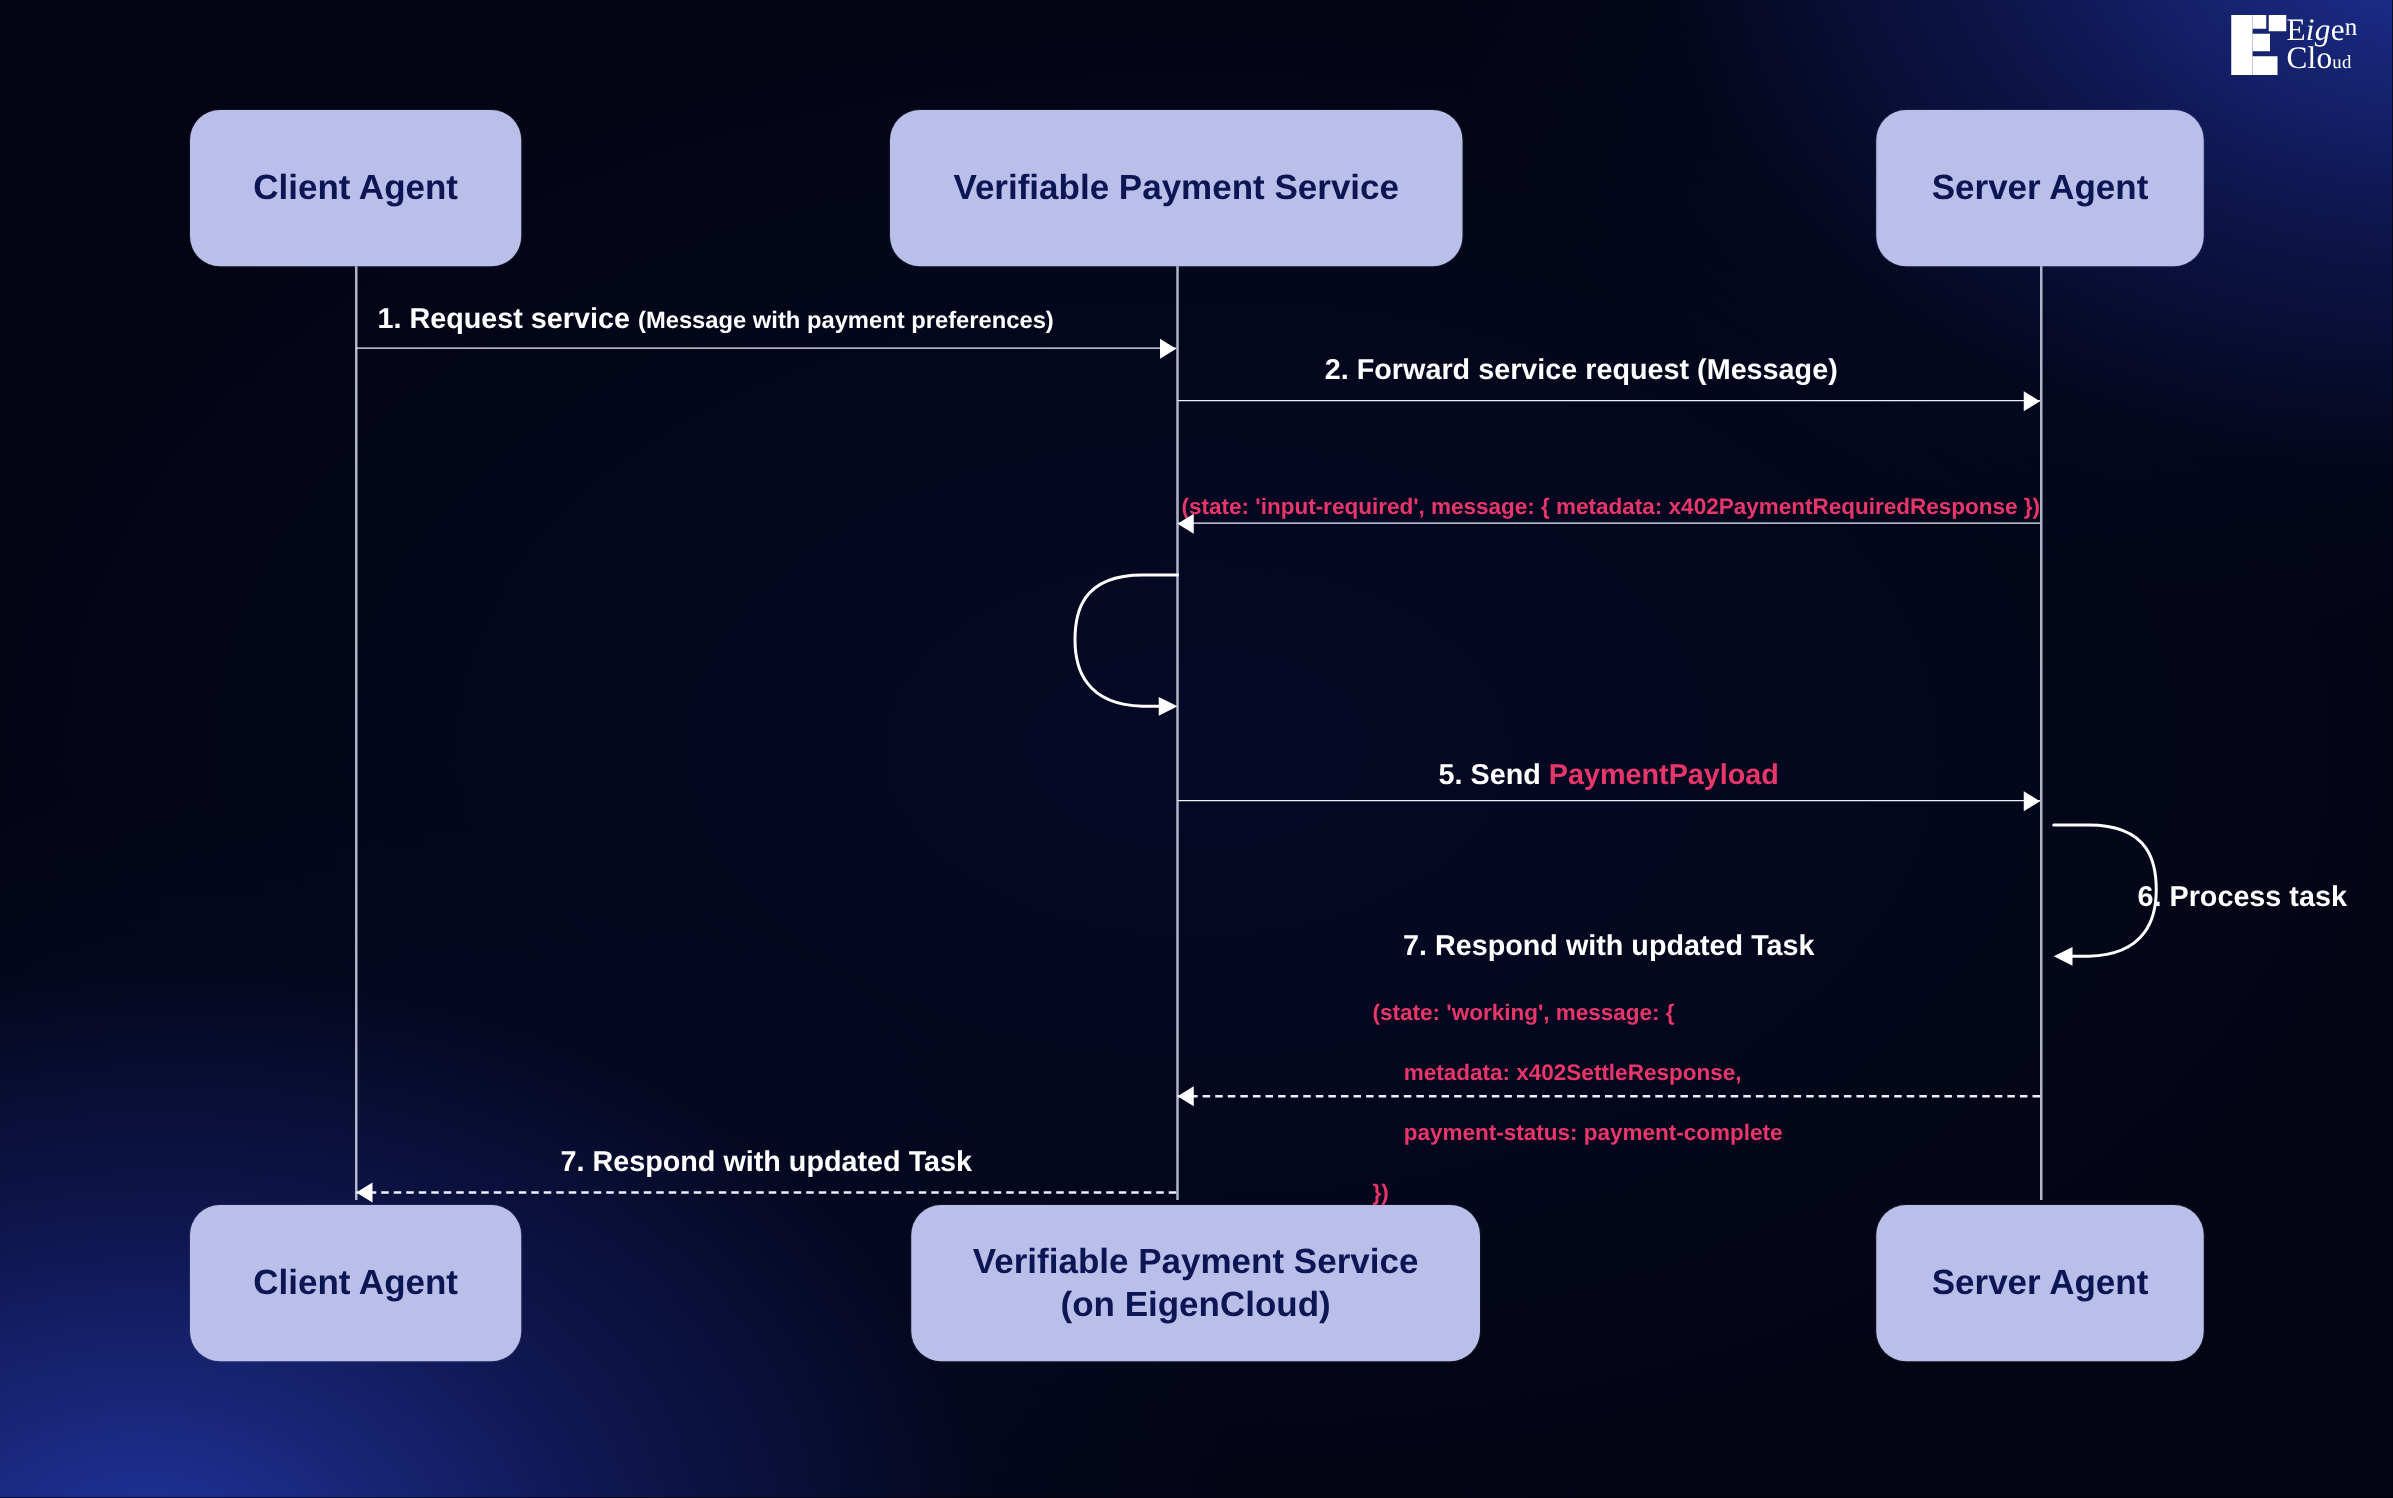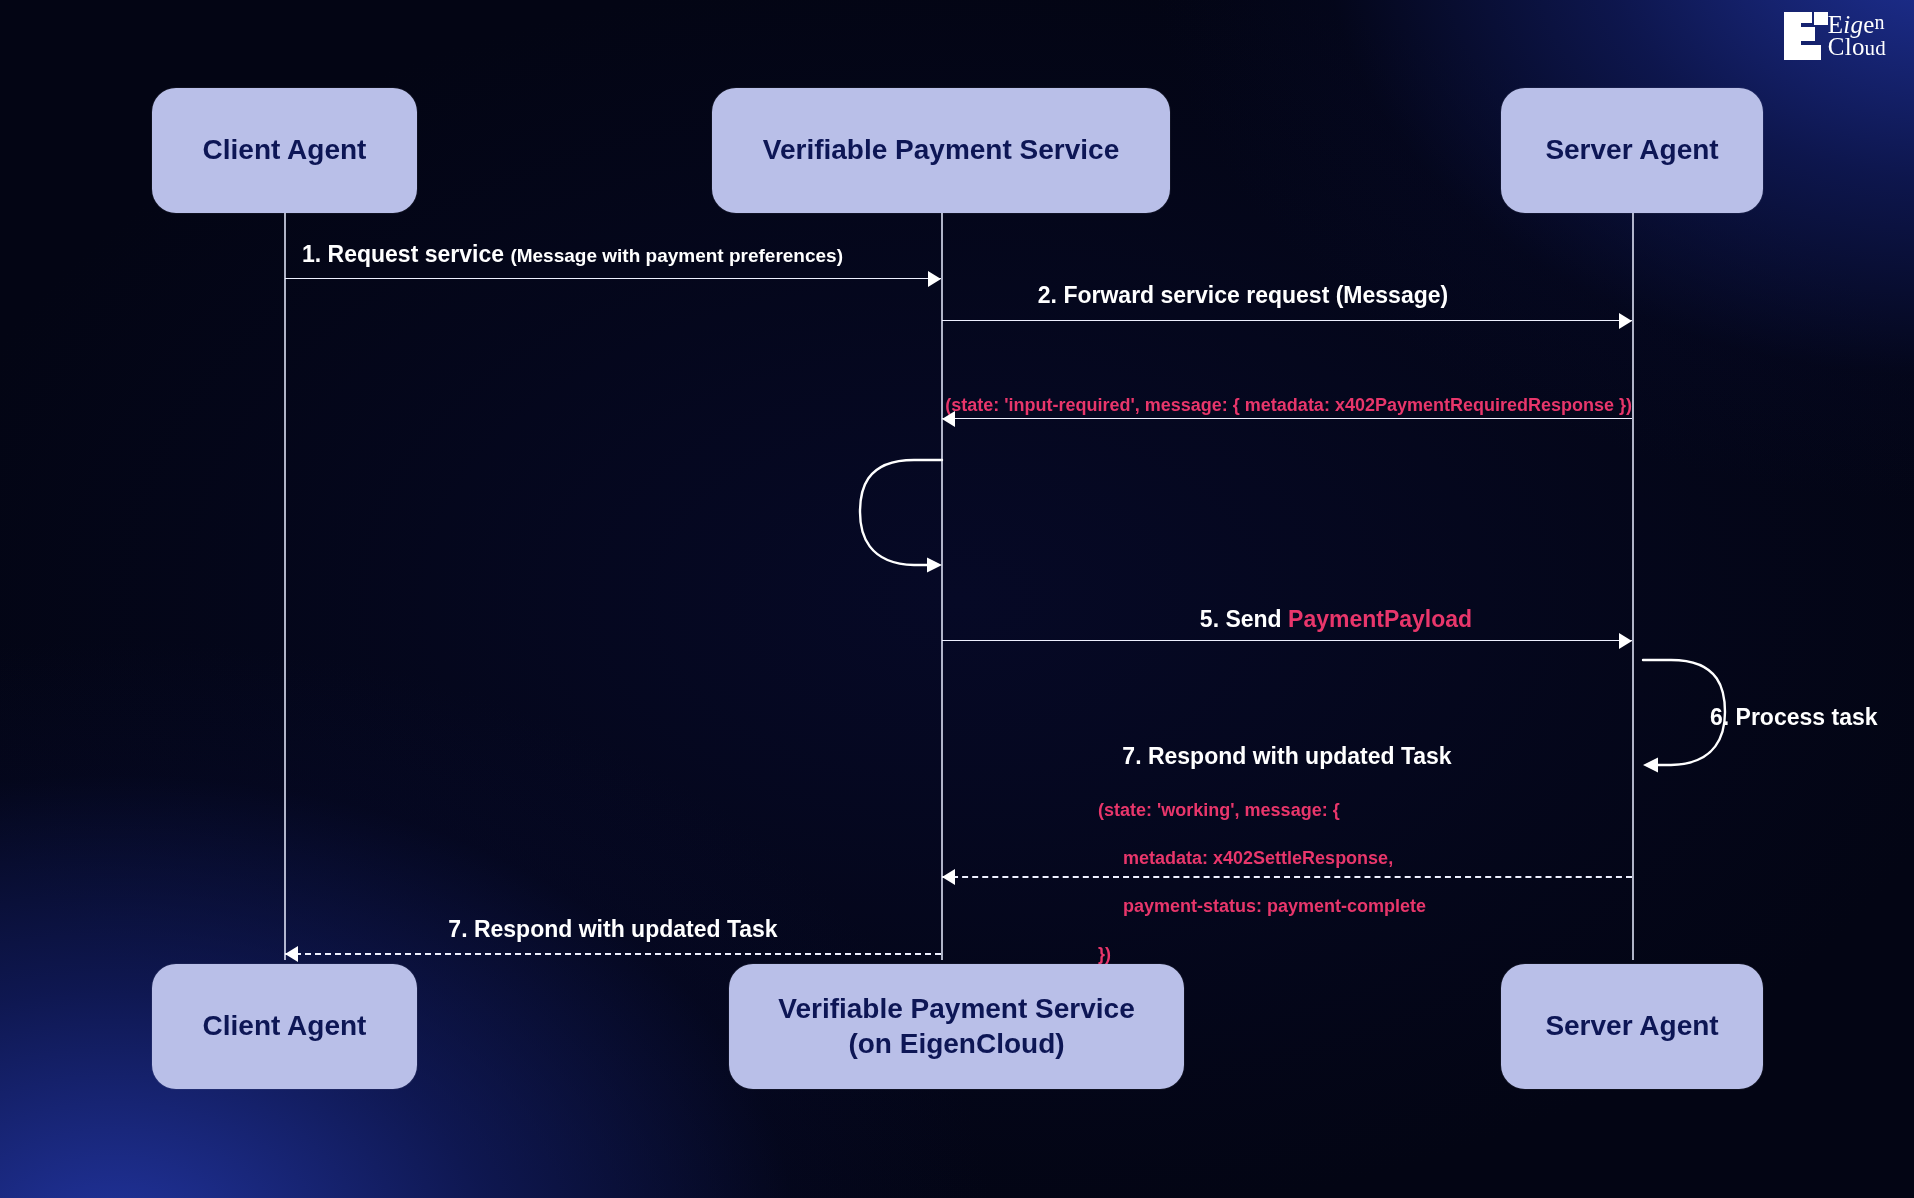--- a/index.html
+++ b/index.html
@@ -109,21 +109,21 @@
   <div id="logo">
     <div class="logo-mark">
       <i style="left:0;   top:0;   width:17px; height:48px;"></i>
       <i style="left:17px; top:0;  width:11px; height:11px;"></i>
       <i style="left:30px; top:0;  width:14px; height:13px;"></i>
       <i style="left:17px; top:15px; width:14px; height:14px;"></i>
       <i style="left:17px; top:33px; width:20px; height:15px;"></i>
     </div>
     <div class="logo-word">
       <span class="l1"><span>E</span><span class="it">ig</span><span>e</span><span style="font-size:20px;vertical-align:top;">n</span></span>
-      <span class="l2"><span>Clo</span><span style="font-size:21px;">ud</span></span>
+      <span class="l2"><span>Clo</span><span style="font-size:15px;">ud</span></span>
     </div>
   </div>
 
   <div class="pbox" style="left:152px; top:88px; width:265px; height:125px; font-size:28px;">
     <span>Client Agent</span>
   </div>
 
   <div class="pbox" style="left:712px; top:88px; width:458px; height:125px; font-size:28px;">
     <span>Verifiable Payment Service</span>
   </div>
@@ -138,42 +138,42 @@
 
   <div class="label" style="left:284px; top:240px; width:577px; font-size:23px;">
     <span>1. Request service</span>
     <span class="sub">(Message with payment preferences)</span>
   </div>
   <div class="msg" style="left:285px; top:278px; width:656px;">
     <div class="line" style="width:656px;"></div>
     <div class="head r" style="left:643px;"></div>
   </div>
 
-  <div class="label" style="left:898px; top:281px; width:690px; font-size:23px;">
+  <div class="label" style="left:920px; top:281px; width:690px; font-size:23px;">
     <span>2. Forward service request (Message)</span>
   </div>
   <div class="msg" style="left:942px; top:320px; width:690px;">
     <div class="line" style="width:690px;"></div>
     <div class="head r" style="left:677px;"></div>
   </div>
 
   <div class="redblock" style="left:942px; top:394px; width:690px; text-align:right; white-space:nowrap;">(state: 'input-required', message: { metadata: x402PaymentRequiredResponse })</div>
   <div class="msg" style="left:942px; top:418px; width:690px;">
     <div class="line" style="width:690px;"></div>
     <div class="head l" style="left:0;"></div>
   </div>
 
   <div class="loop" style="left:856px; top:452px;">
     <svg width="96" height="122" viewBox="0 0 96 122">
       <path d="M 86 8 L 58 8 C 8 8 4 40 4 60 C 4 82 12 112 58 113 L 78 113" fill="none" stroke="#ffffff" stroke-width="2.4" stroke-linecap="round"></path>
       <polygon points="86,113 71,105.5 71,120.5" fill="#ffffff"></polygon>
     </svg>
   </div>
 
-  <div class="label" style="left:991px; top:605px; width:690px; font-size:23px;">
+  <div class="label" style="left:942px; top:605px; width:690px; font-size:23px;">
     <span>5. Send </span><span class="red">PaymentPayload</span>
   </div>
   <div class="msg" style="left:942px; top:640px; width:690px;">
     <div class="line" style="width:690px;"></div>
     <div class="head r" style="left:677px;"></div>
   </div>
 
   <div class="loop" style="left:1633px; top:652px;">
     <svg width="96" height="122" viewBox="0 0 96 122">
       <path d="M 10 8 L 38 8 C 88 8 92 40 92 60 C 92 82 84 112 38 113 L 18 113" fill="none" stroke="#ffffff" stroke-width="2.4" stroke-linecap="round"></path>

